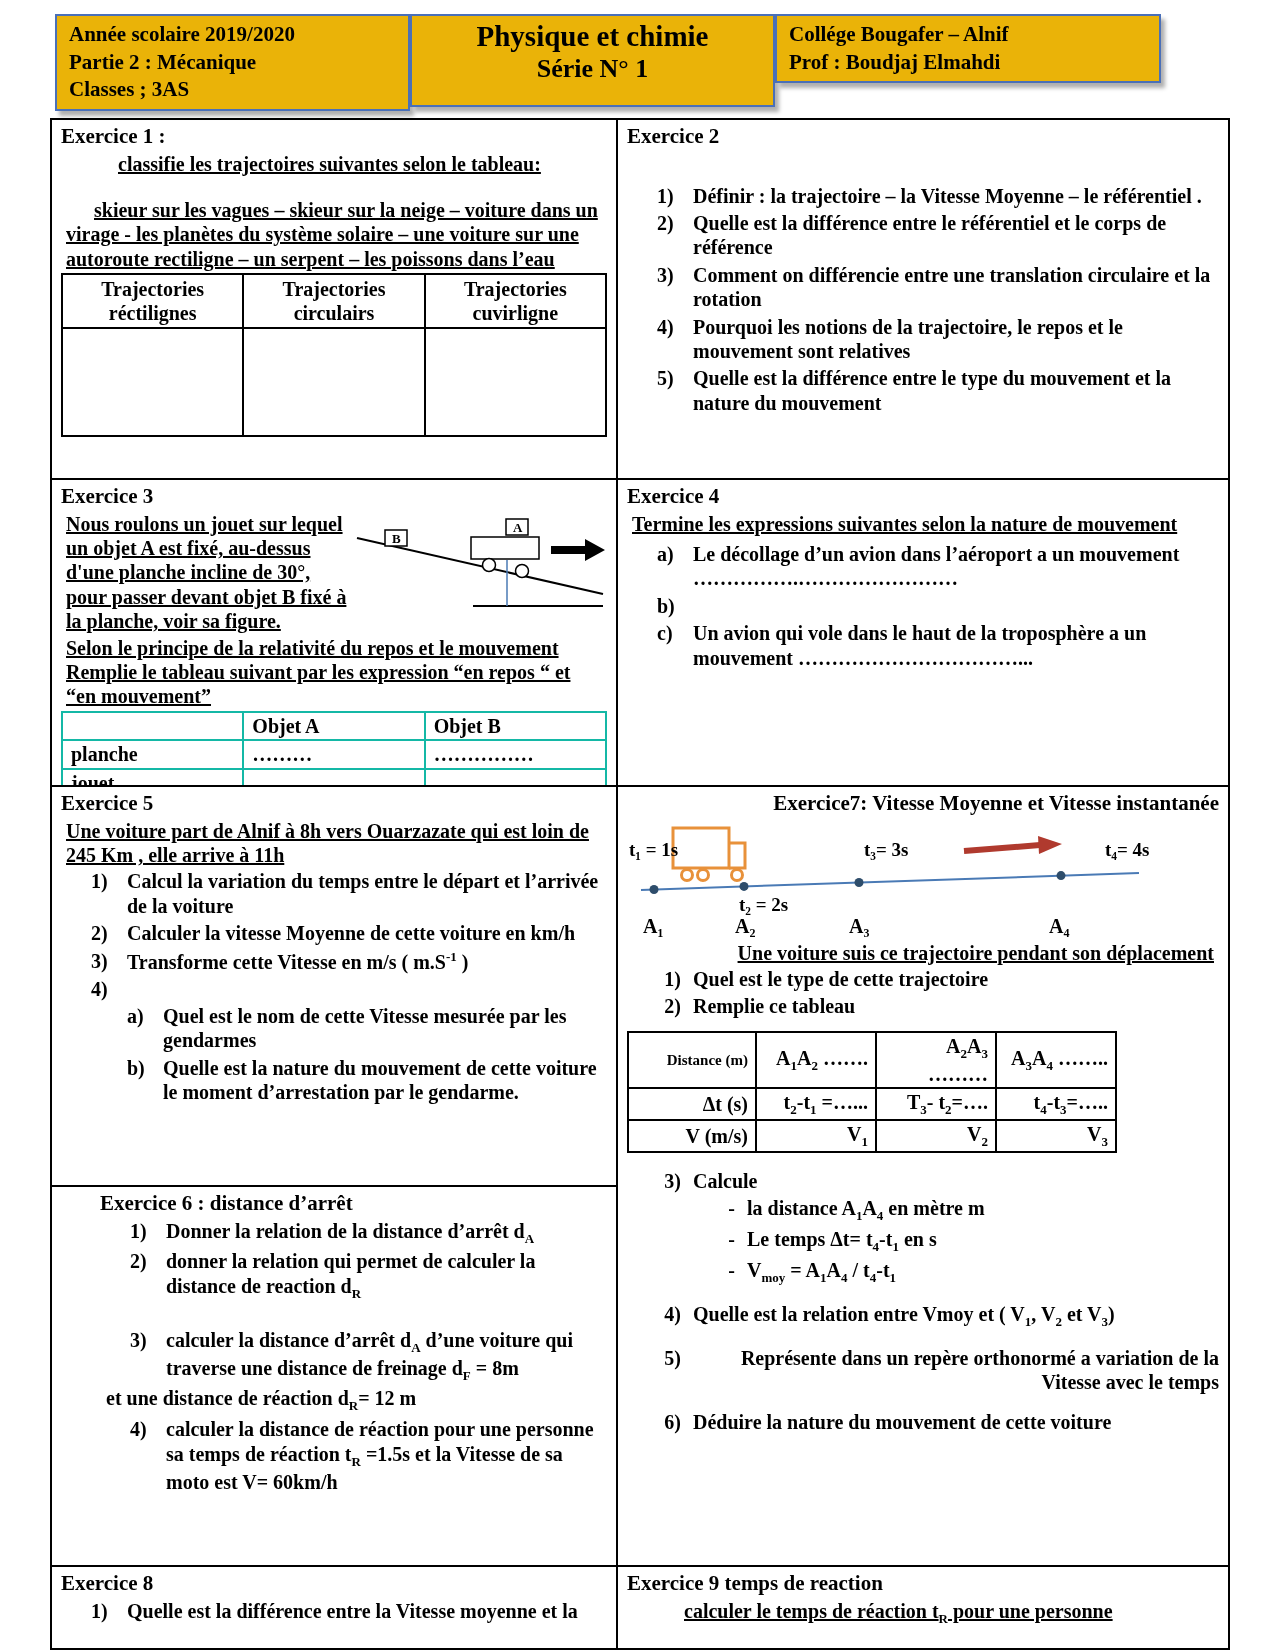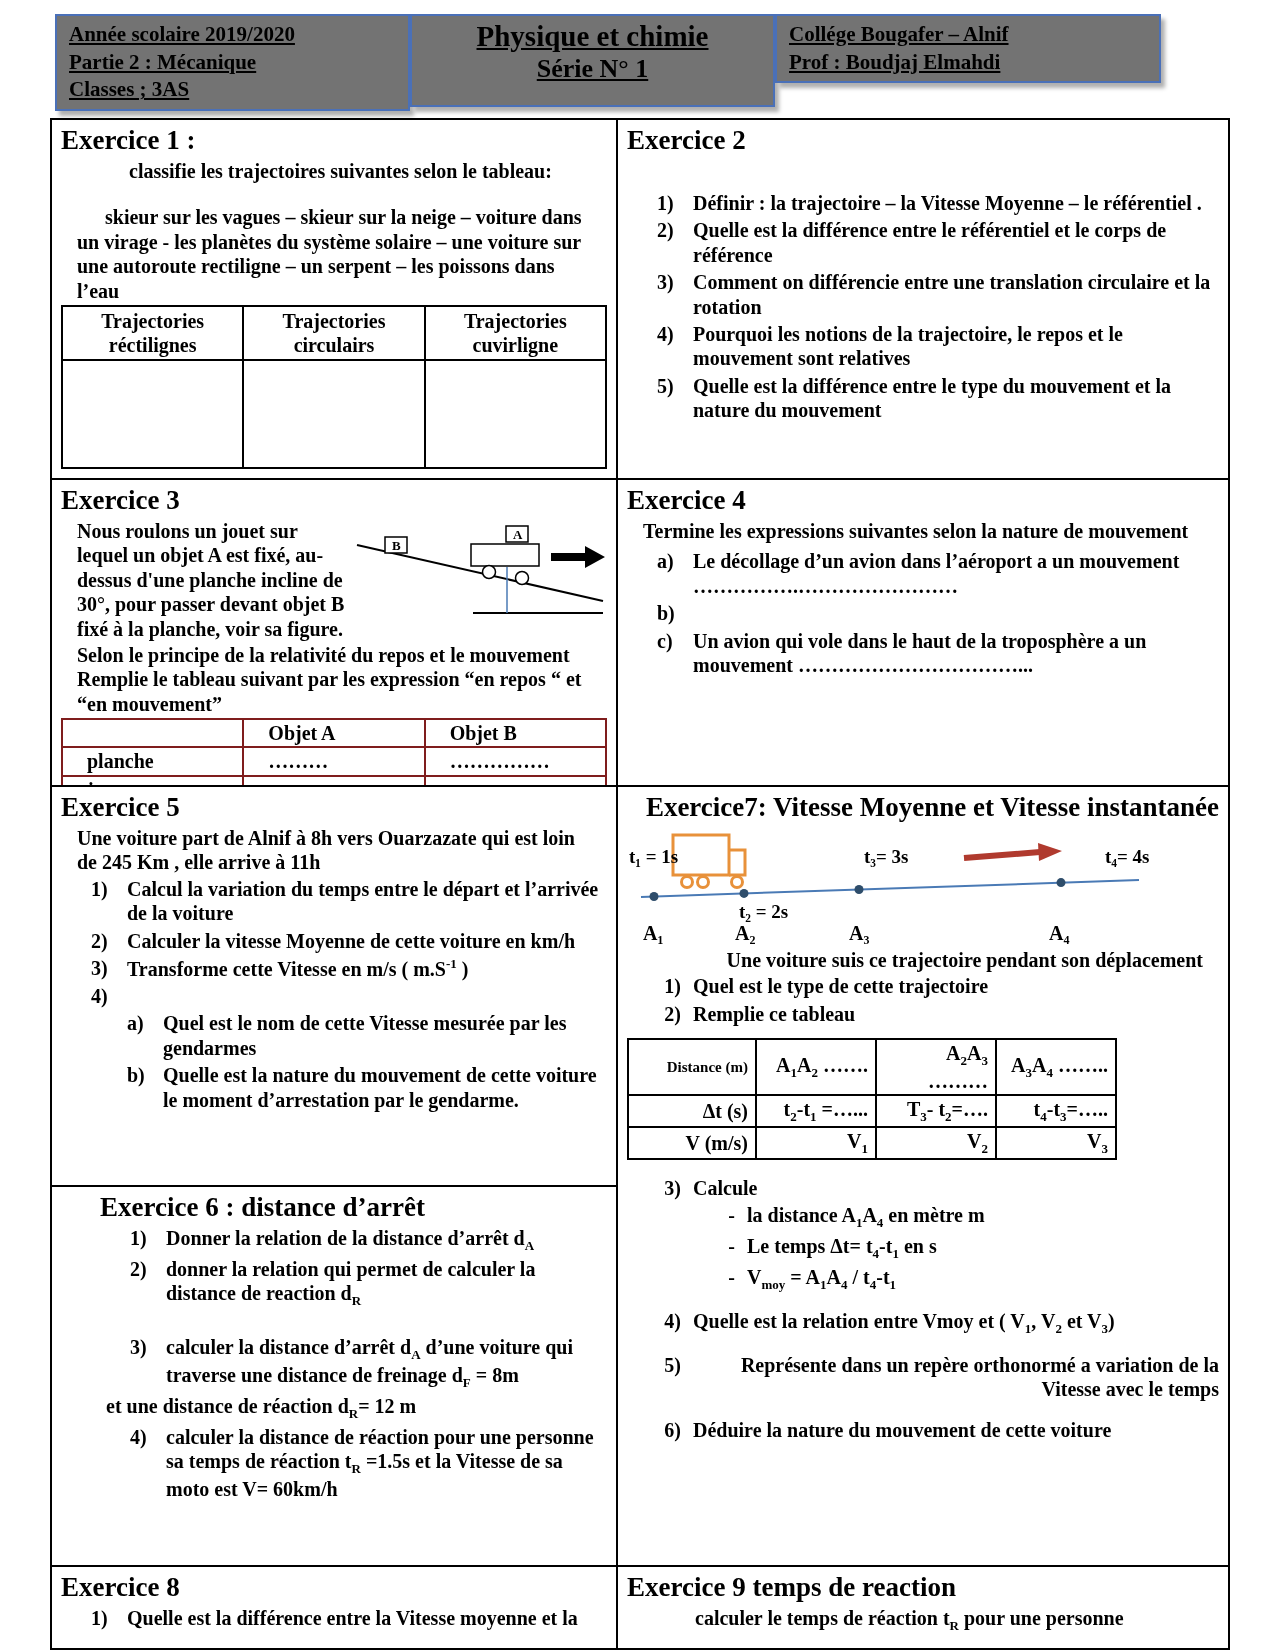--- a/index.html
+++ b/index.html
@@ -10,25 +10,24 @@
     font-family: "Liberation Serif", "DejaVu Serif", serif;
     font-weight: 700;
     color: #000;
   }
   .page { position: relative; width: 1275px; height: 1650px; }
 
   
   .header { position: absolute; top: 14px; left: 55px; display: flex; align-items: flex-start; }
   .hbox {
     border: 2px solid #4a70b8;
-    background: #737373;
+    background: #eab308;
     box-shadow: 4px 5px 4px #b0b0b0;
     box-sizing: border-box;
     padding: 5px 12px;
-    text-decoration: underline;
   }
   .hbox-left  { width: 355px; font-size: 21px; line-height: 1.32; }
   .hbox-center{ width: 365px; text-align: center; height: 93px; }
   .hbox-right { width: 386px; font-size: 21px; line-height: 1.32; }
   .hbox-center .title    { font-size: 29px; line-height: 1.1; }
   .hbox-center .subtitle { font-size: 26px; line-height: 1.25; }
 
   
   .content {
     position: absolute; left: 50px; top: 118px;
@@ -45,42 +44,42 @@
   .ex1 { grid-column: 1; grid-row: 1; }
   .ex2 { grid-column: 2; grid-row: 1; }
   .ex3 { grid-column: 1; grid-row: 2; }
   .ex4 { grid-column: 2; grid-row: 2; }
   .ex5 { grid-column: 1; grid-row: 3; }
   .ex6 { grid-column: 1; grid-row: 4; padding-left: 48px; }
   .ex7 { grid-column: 2; grid-row: 3 / 5; text-align: right; }
   .ex8 { grid-column: 1; grid-row: 5; }
   .ex9 { grid-column: 2; grid-row: 5; }
 
-  .ex-title { font-size: 27px; }
+  .ex-title { font-size: 21px; }
   .indent1 { padding-left: 52px; }
-  .para { margin: 2px 16px; }
+  .para { margin: 2px 5px; text-decoration: underline; }
 
   
   .numlist { margin: 2px 0 0 0; padding: 0; list-style: none; }
   .numlist li { display: flex; gap: 12px; margin-bottom: 3px; padding-left: 30px; }
   .numlist li .m { min-width: 24px; flex: 0 0 auto; }
   .numlist li.sub { padding-left: 66px; }
   .numlist li.dash { padding-left: 84px; }
   .numlist li.gap { margin-top: 16px; }
   .numlist li.biggap { margin-top: 26px; }
   .noindent { padding-left: 6px !important; }
 
   
   table { border-collapse: collapse; }
   .t1 { width: 100%; margin-top: 0; table-layout: fixed; }
   .t1 th { border: 2px solid #000; padding: 2px 4px; font-size: 20px; line-height: 1.2; }
   .t1 td { border: 2px solid #000; height: 104px; }
 
   .t3 { width: 100%; margin-top: 2px; table-layout: fixed; }
-  .t3 th, .t3 td { border: 2px solid #7f1d1d; padding: 1px 24px; text-align: left; font-size: 20px; height: 24px; }
+  .t3 th, .t3 td { border: 2px solid #14b8a6; padding: 1px 8px; text-align: left; font-size: 20px; height: 24px; }
 
   .t7 { margin: 12px 17px 0 0; }
   .t7 td { border: 2px solid #000; padding: 1px 7px; font-size: 20px; }
   .t7 .c0 { width: 112px; }
   .t7 .c  { width: 104px; }
   .t7 .small { font-size: 15px; }
 
   
   .fig3 { float: right; margin: 0 0 4px 8px; }
   .fig7 { display: block; margin: 4px 0 2px 0; }

